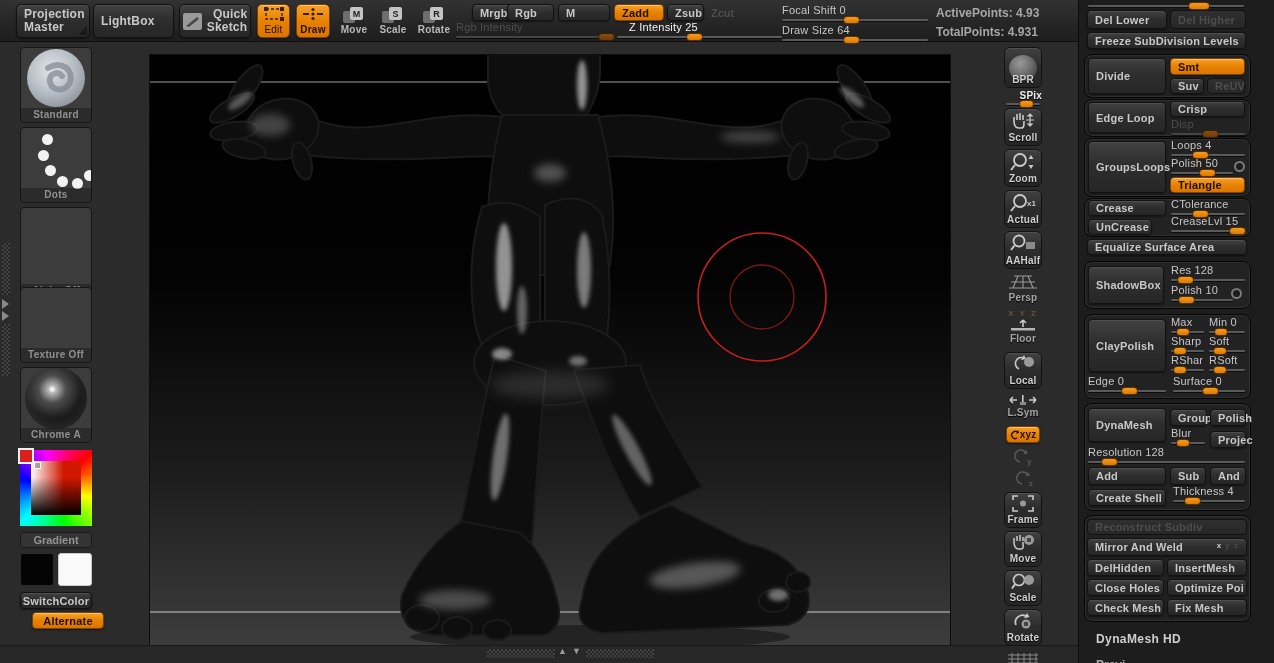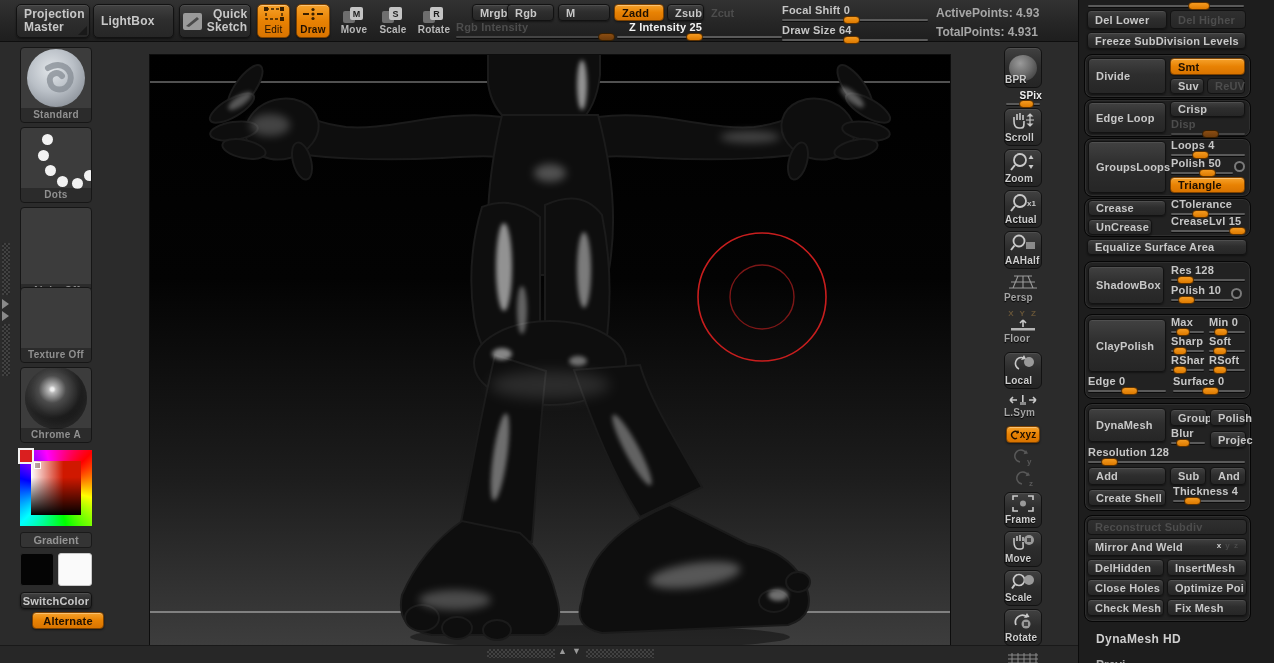--- a/index.html
+++ b/index.html
@@ -25,21 +25,21 @@
 .fold{position:absolute;right:2px;bottom:2px;width:0;height:0;
   border-left:9px solid transparent;border-bottom:9px solid #191919}
 .tool-ico{width:20px;height:16px;position:relative;margin-right:2px}
 .sq-back{position:absolute;left:0;bottom:0;width:12px;height:12px;background:#6e6e6e;border-radius:2px}
 .sq-front{position:absolute;right:0;top:0;width:13px;height:13px;background:#c4c4c4;border-radius:2px;
   color:#1d1d1d;font-size:9px;font-weight:700;display:flex;align-items:center;justify-content:center}
 .mini-btn{flex-direction:column;gap:1px;font-size:10px;color:#b9b9b9;background:none;border:none;box-shadow:none}
 .mini-btn.orange{background:linear-gradient(#f6a22b,#e88203 50%,#d97400);border:1px solid #7d4200;color:#201000}
 
 .slider{position:absolute}
-.sl-label{font-size:11px;font-weight:700;color:#c6c6c6;letter-spacing:.2px;white-space:nowrap;line-height:11px}
+.sl-label{font-size:11px;font-weight:400;color:#c6c6c6;letter-spacing:.2px;white-space:nowrap;line-height:11px}
 .sl-label.white{color:#f2f2f2}
 .sl-label.dis{color:#4d4d4d}
 .sl-track{position:relative;height:2px;background:#5a5a5a;margin-top:3px;border-radius:1px;
   box-shadow:0 1px 0 rgba(0,0,0,.6)}
 .sl-handle{position:absolute;top:-3px;width:17px;height:8px;background:linear-gradient(#f49a20,#dd7a00);
   border:1px solid #5e3200;border-radius:4px}
 .sl-handle.dull{background:linear-gradient(#8a4d12,#6e3c0c);border-color:#3a2000}
 .radio{position:absolute;width:11px;height:11px;border:2px solid #7a7a7a;border-radius:50%;background:#1d1d1d}
 
 .thumb{position:absolute;left:20px;width:72px;background:#3c3c3c;border:1px solid #161616;border-radius:4px;
@@ -56,21 +56,21 @@
   radial-gradient(circle at 60% 80%,#333,#111);box-shadow:inset 0 -4px 8px rgba(120,120,120,.25)}
 .hatch{background-image:conic-gradient(#414141 90deg,#262626 90deg 180deg,#414141 180deg 270deg,#262626 270deg);
   background-size:4px 4px}
 .edge-arrow{width:0;height:0;border-top:5px solid transparent;border-bottom:5px solid transparent;
   border-left:7px solid #8a8a8a}
 
 .canvas{position:absolute;left:150px;top:55px;width:800px;height:590px;
   background:linear-gradient(180deg,#000 0%,#030303 38%,#1d1d1d 72%,#3d3d3d 100%);
   box-shadow:0 0 0 1px #0d0d0d}
 
-.rsbtn{position:absolute;left:1004px;width:38px;display:flex;flex-direction:column;
+.rsbtn{position:absolute;left:1004px;width:38px;display:flex;flex-direction:column;align-items:center;
   justify-content:flex-end;background:linear-gradient(#414141,#2d2d2d 45%,#252525);
   border:1px solid #121212;border-radius:6px;box-shadow:inset 0 1px 0 rgba(255,255,255,.08);padding-bottom:1px}
 .rsbtn.flat{background:none;border:none;box-shadow:none}
 .rsbtn .cap,.rslabel{color:#cfcfcf;font-size:10px;font-weight:700;letter-spacing:.2px;
   text-shadow:0 1px 1px #000;line-height:12px}
 .rsbtn.flat .cap{color:#a5a5a5}
 .ric{flex:1;display:flex;align-items:center;justify-content:center;width:100%}
 .bpr-sphere{width:28px;height:26px;border-radius:50%;
   background:radial-gradient(circle at 40% 32%,#9a9a9a,#6e6e6e 45%,#3f3f3f 85%)}
 

